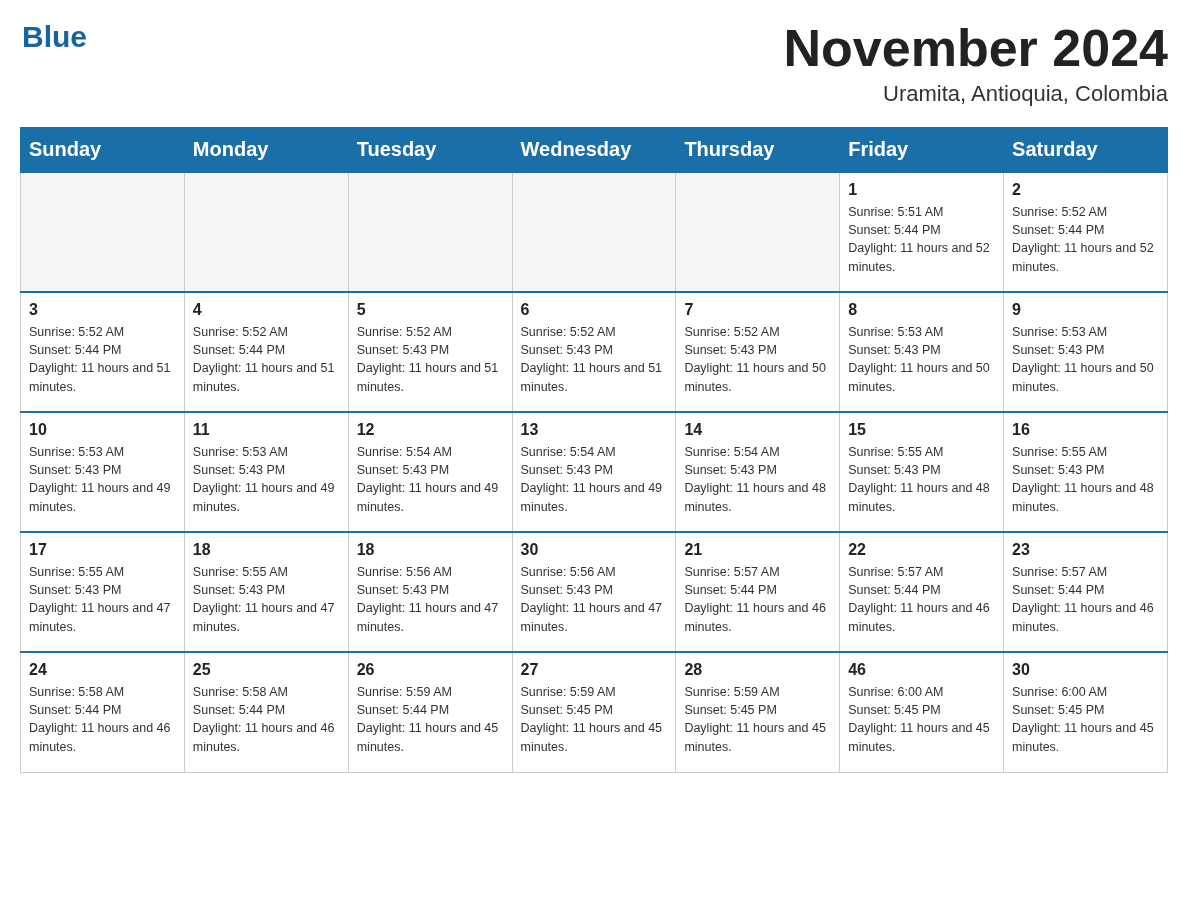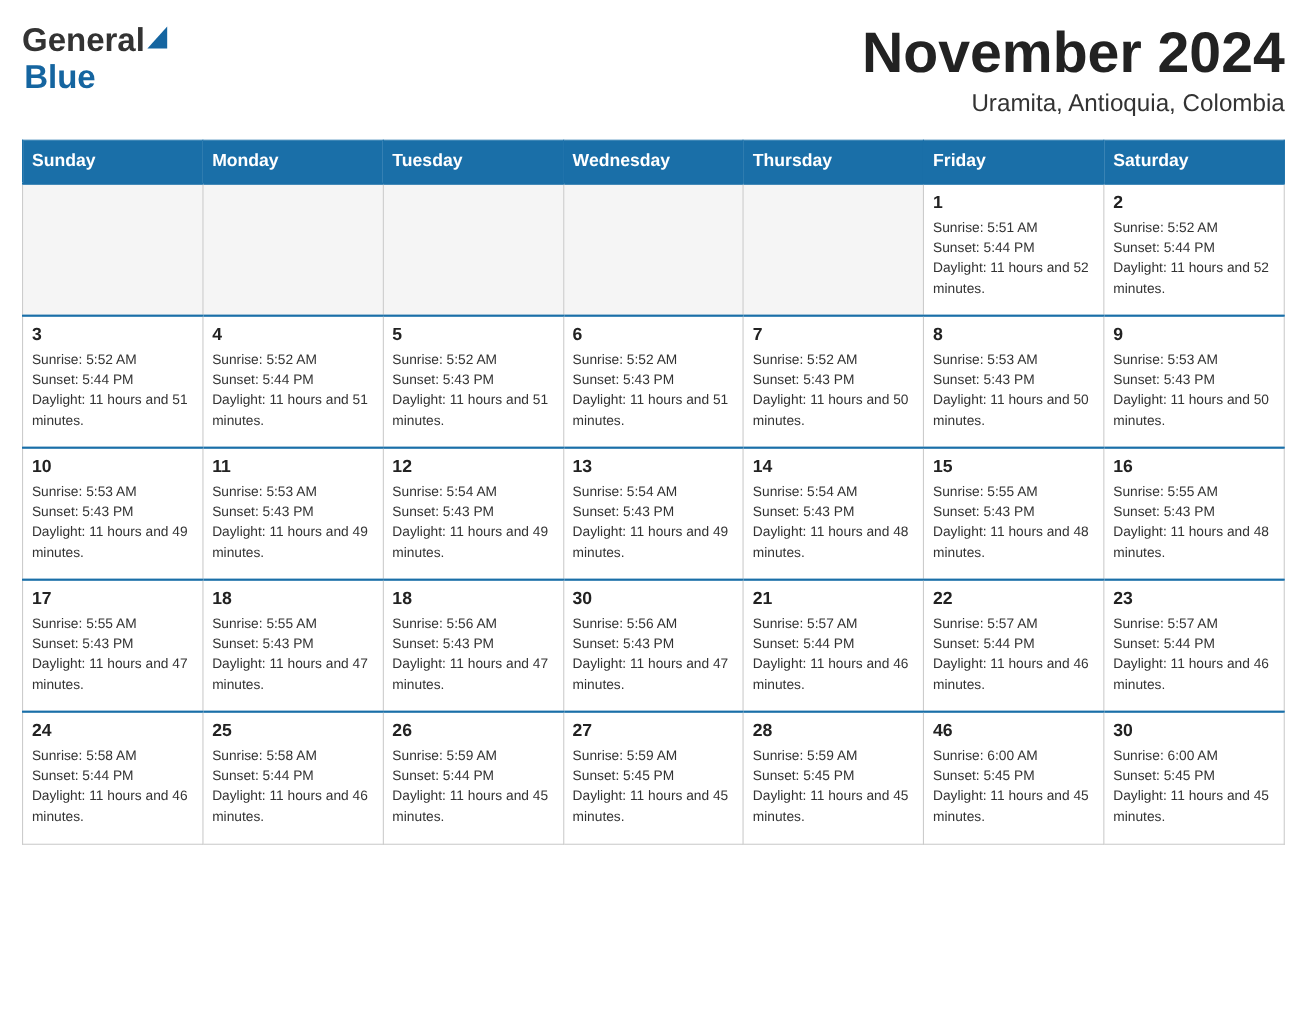--- a/index.html
+++ b/index.html
@@ -36,21 +36,21 @@
       margin-top: 4px;
     }
     .calendar {
       width: 100%;
       border-collapse: collapse;
       table-layout: fixed;
     }
     .calendar thead tr th {
       background-color: #1a6fa8;
       color: #fff;
-      font-size: 16px;
+      font-size: 20px;
       font-weight: bold;
       padding: 10px 8px;
       text-align: left;
       border: 1px solid #1a6fa8;
     }
     .calendar tbody tr td {
       vertical-align: top;
       padding: 8px;
       border: 1px solid #ccc;
       border-top: 2px solid #1a6fa8;
@@ -96,24 +96,20 @@
       font-size: 30px;
       font-weight: bold;
       color: #1565a0;
     }
   </style>
 </head>
 <body>
 
 <div class="header">
   <div class="logo">
-    <div class="logo-icon-row">
-      <span class="logo-text-general">General</span>
-      <span class="logo-arrow"></span>
-    </div>
     <div style="margin-left:2px;">
       <span class="logo-text-blue">Blue</span>
     </div>
   </div>
   <div class="title-block">
     <div class="month-title">November 2024</div>
     <div class="location-subtitle">Uramita, Antioquia, Colombia</div>
   </div>
 </div>
 

